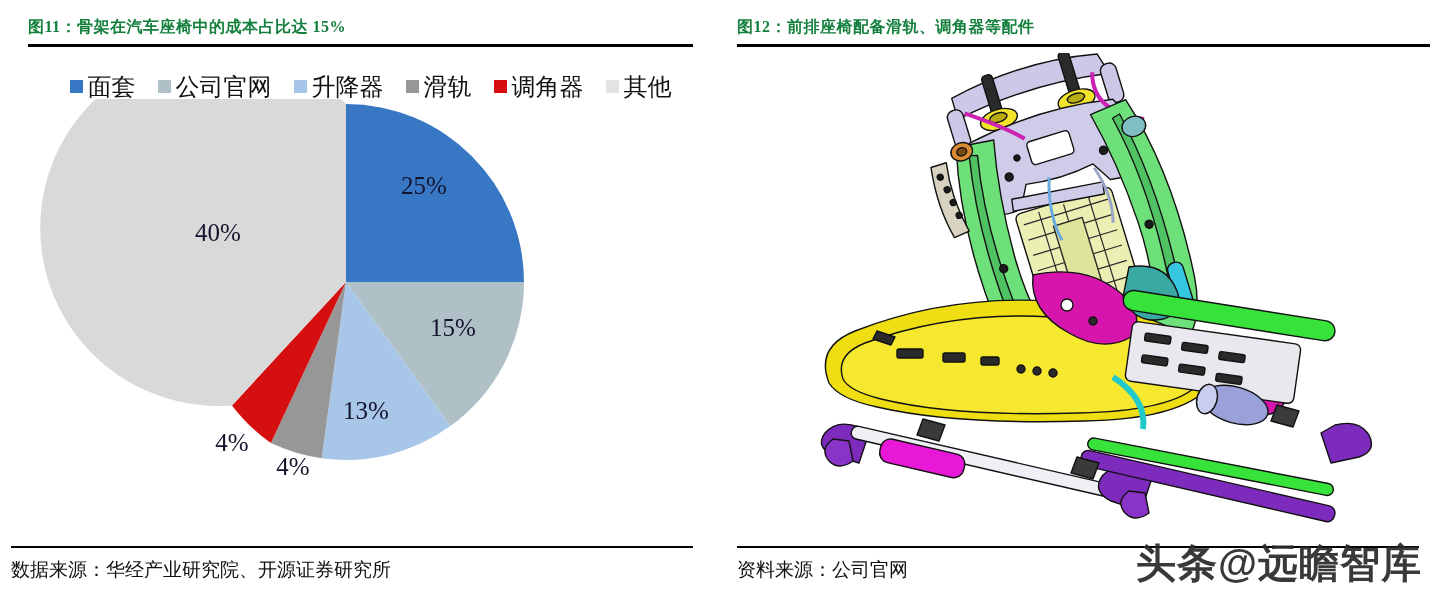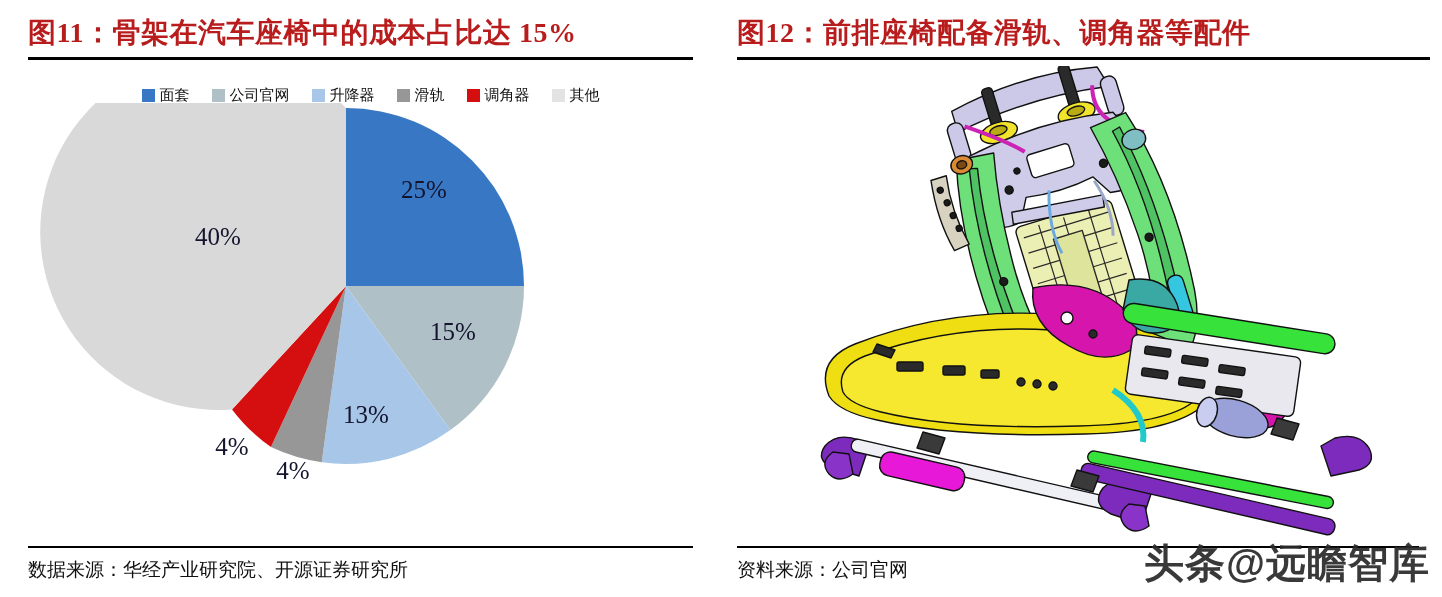--- a/index.html
+++ b/index.html
@@ -26,23 +26,23 @@
   .panel {
     position: relative;
     height: 597px;
     box-sizing: border-box;
   }
   .panel-left  { width: 721px; padding: 0 28px 0 28px; }
   .panel-right { width: 721px; padding: 0 12px 0 16px; }
 
   
   .fig-title {
-    color: #b91c1c;
+    color: #15803d;
     font-weight: bold;
-    font-size: 28px;
+    font-size: 16px;
     letter-spacing: 0.5px;
     line-height: 1.1;
     padding-top: 18px;
     white-space: nowrap;
     font-family: "Liberation Serif", "DejaVu Serif", serif;
   }
 
   .rule {
     height: 3px;
     background: #000000;
@@ -69,21 +69,21 @@
     align-items: center;
     gap: 5px;
   }
   .legend-swatch {
     width: 13px;
     height: 13px;
     display: inline-block;
     flex: 0 0 auto;
   }
   .legend-label {
-    font-size: 15px;
+    font-size: 24px;
     color: #111111;
     line-height: 1;
     white-space: nowrap;
   }
 
   
   .chart-area {
     position: relative;
     width: 100%;
     height: 392px;
@@ -95,21 +95,21 @@
   }
   .slice-label {
     font-family: "Liberation Serif", "DejaVu Serif", serif;
     font-size: 25px;
     fill: #14142e;
   }
 
   
   .footer {
     position: absolute;
-    left: 28px;
+    left: 11px;
     right: 28px;
     bottom: 14px;
   }
   .footer-right { left: 16px; right: 23px; }
   .source {
     font-size: 19px;
     color: #101010;
     margin-top: 9px;
     white-space: nowrap;
   }
@@ -118,21 +118,21 @@
   .seat-wrap {
     position: relative;
     width: 100%;
     height: 470px;
     margin-top: 6px;
   }
   .seat-svg { position: absolute; left: 0; top: 0; }
 
   .watermark {
     position: absolute;
-    right: 12px;
+    right: 20px;
     bottom: 6px;
     font-size: 40px;
     font-weight: bold;
     color: #2b2b2b;
     letter-spacing: 1px;
     font-family: "Liberation Sans", "DejaVu Sans", sans-serif;
     opacity: 0.93;
     white-space: nowrap;
   }
 </style>

